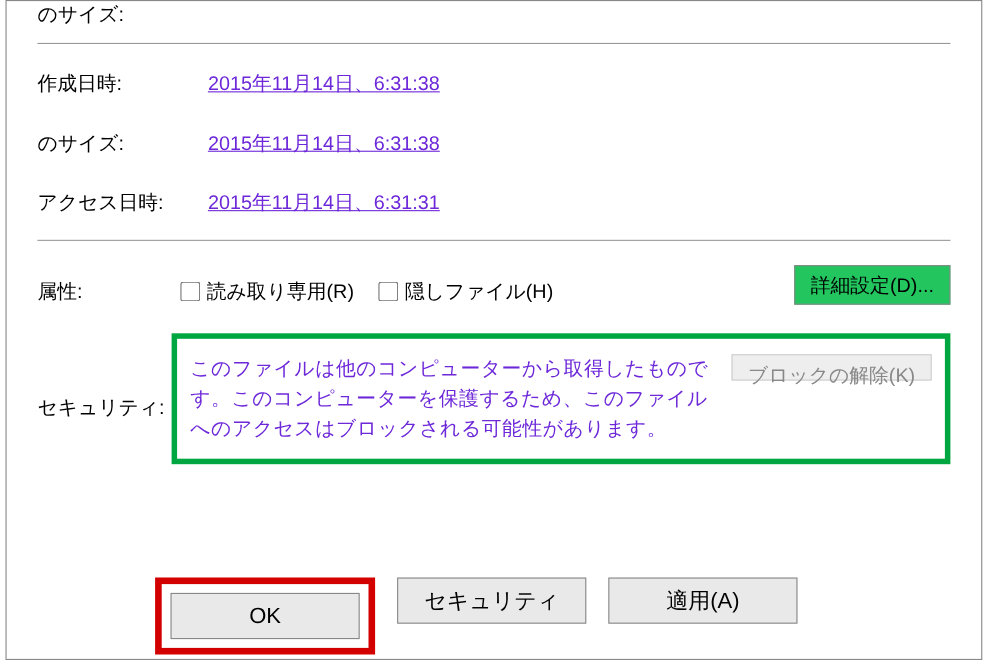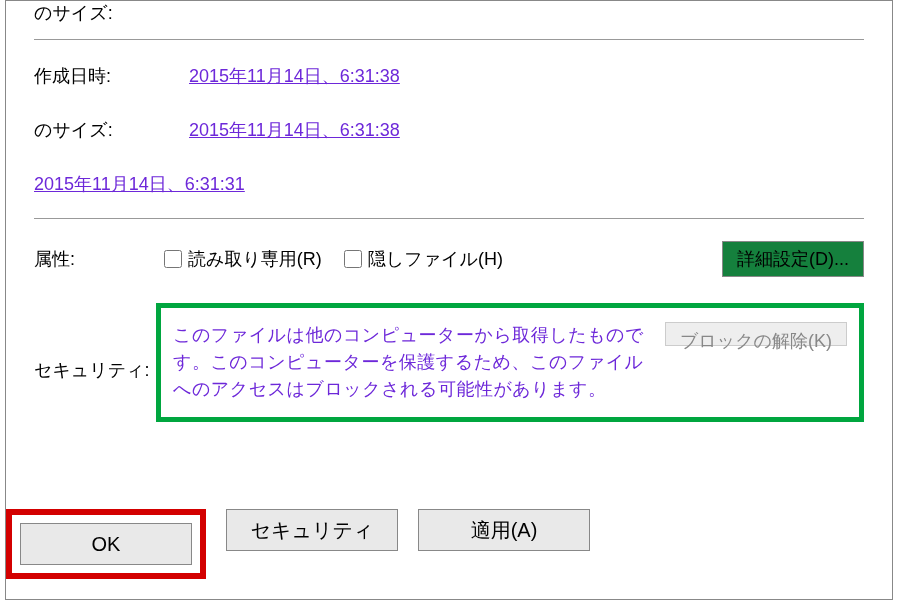--- a/index.html
+++ b/index.html
@@ -40,41 +40,41 @@
       flex: none;
       color: #000;
     }
     .value-col {
       flex: 1;
       color: #6d28d9;
       text-decoration: underline;
     }
     .attr-row {
       display: flex;
-      align-items: center;
+      align-items: flex-end;
       margin: 22px 0 22px 0;
     }
     .checks {
       flex: 1;
       display: flex;
       gap: 22px;
       align-items: center;
     }
     .chk {
       display: inline-flex;
       align-items: center;
       gap: 6px;
     }
     .chk input {
       width: 18px;
       height: 18px;
       margin: 0;
     }
     .adv-btn {
-      background: #15803d;
+      background: #22c55e;
       border: 1px solid #888;
       padding: 4px 14px;
       font-size: 18px;
       font-family: inherit;
       cursor: pointer;
       height: 36px;
     }
     .security-wrap {
       border: 5px solid #00a63f;
       padding: 14px 12px 14px 12px;
@@ -102,25 +102,25 @@
       border: 1px solid #ccc;
       color: #888;
       padding: 6px 14px;
       font-size: 18px;
       font-family: inherit;
       height: 24px;
       flex: none;
     }
     .button-row {
       position: absolute;
-      bottom: 20px;
+      bottom: 4px;
       left: 0;
       right: 0;
       display: flex;
-      justify-content: flex-start;
+      justify-content: center;
       gap: 20px;
       padding: 0 32px 0 0;
     }
     .btn {
       width: 172px;
       height: 42px;
       background: #e9e9e9;
       border: 1px solid #888;
       font-size: 20px;
       font-family: inherit;
@@ -158,20 +158,21 @@
       <div class="label-col">作成日時:</div>
       <div class="value-col">2015年11月14日、6:31:38</div>
     </div>
 
     <div class="row">
       <div class="label-col">のサイズ:</div>
       <div class="value-col">2015年11月14日、6:31:38</div>
     </div>
 
     <div class="row" style="margin-bottom:22px">
+      <div class="label-col">アクセス日時:</div>
       <div class="value-col">2015年11月14日、6:31:31</div>
     </div>
 
     <hr class="hr">
 
     <div class="attr-row">
       <div class="label-col" style="width:130px">属性:</div>
       <div class="checks">
         <label class="chk">
           <input type="checkbox" style="">

